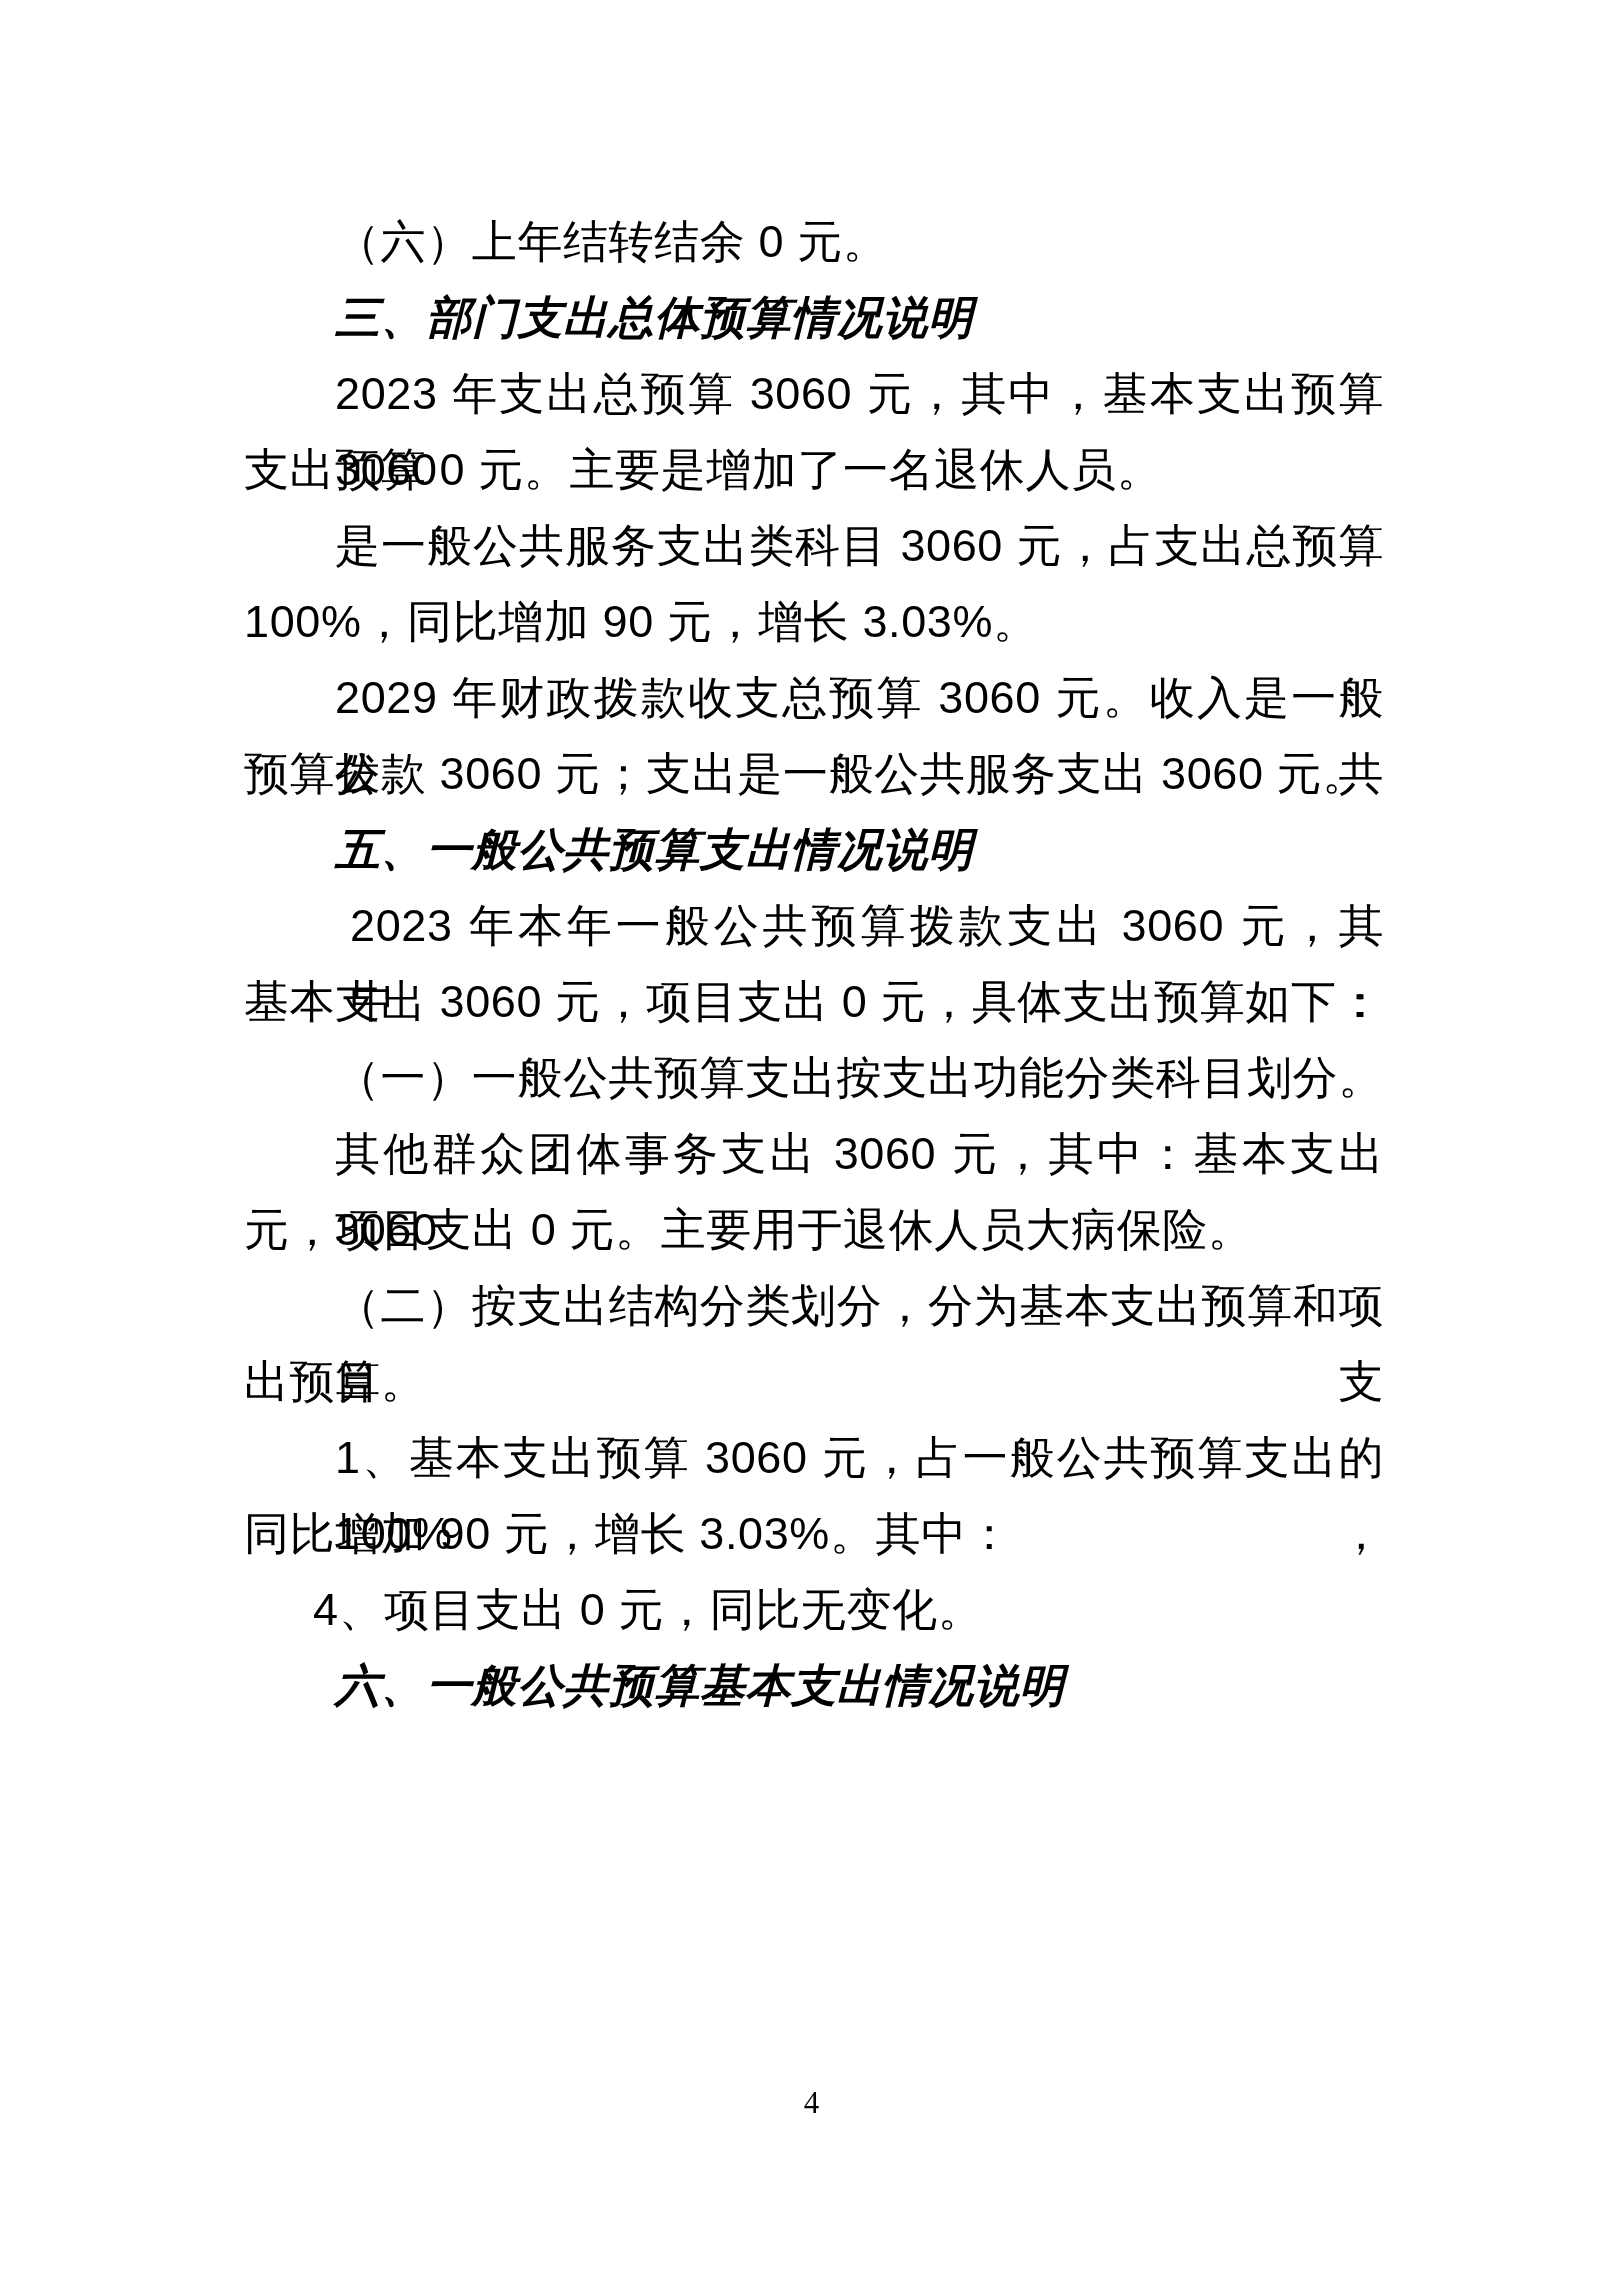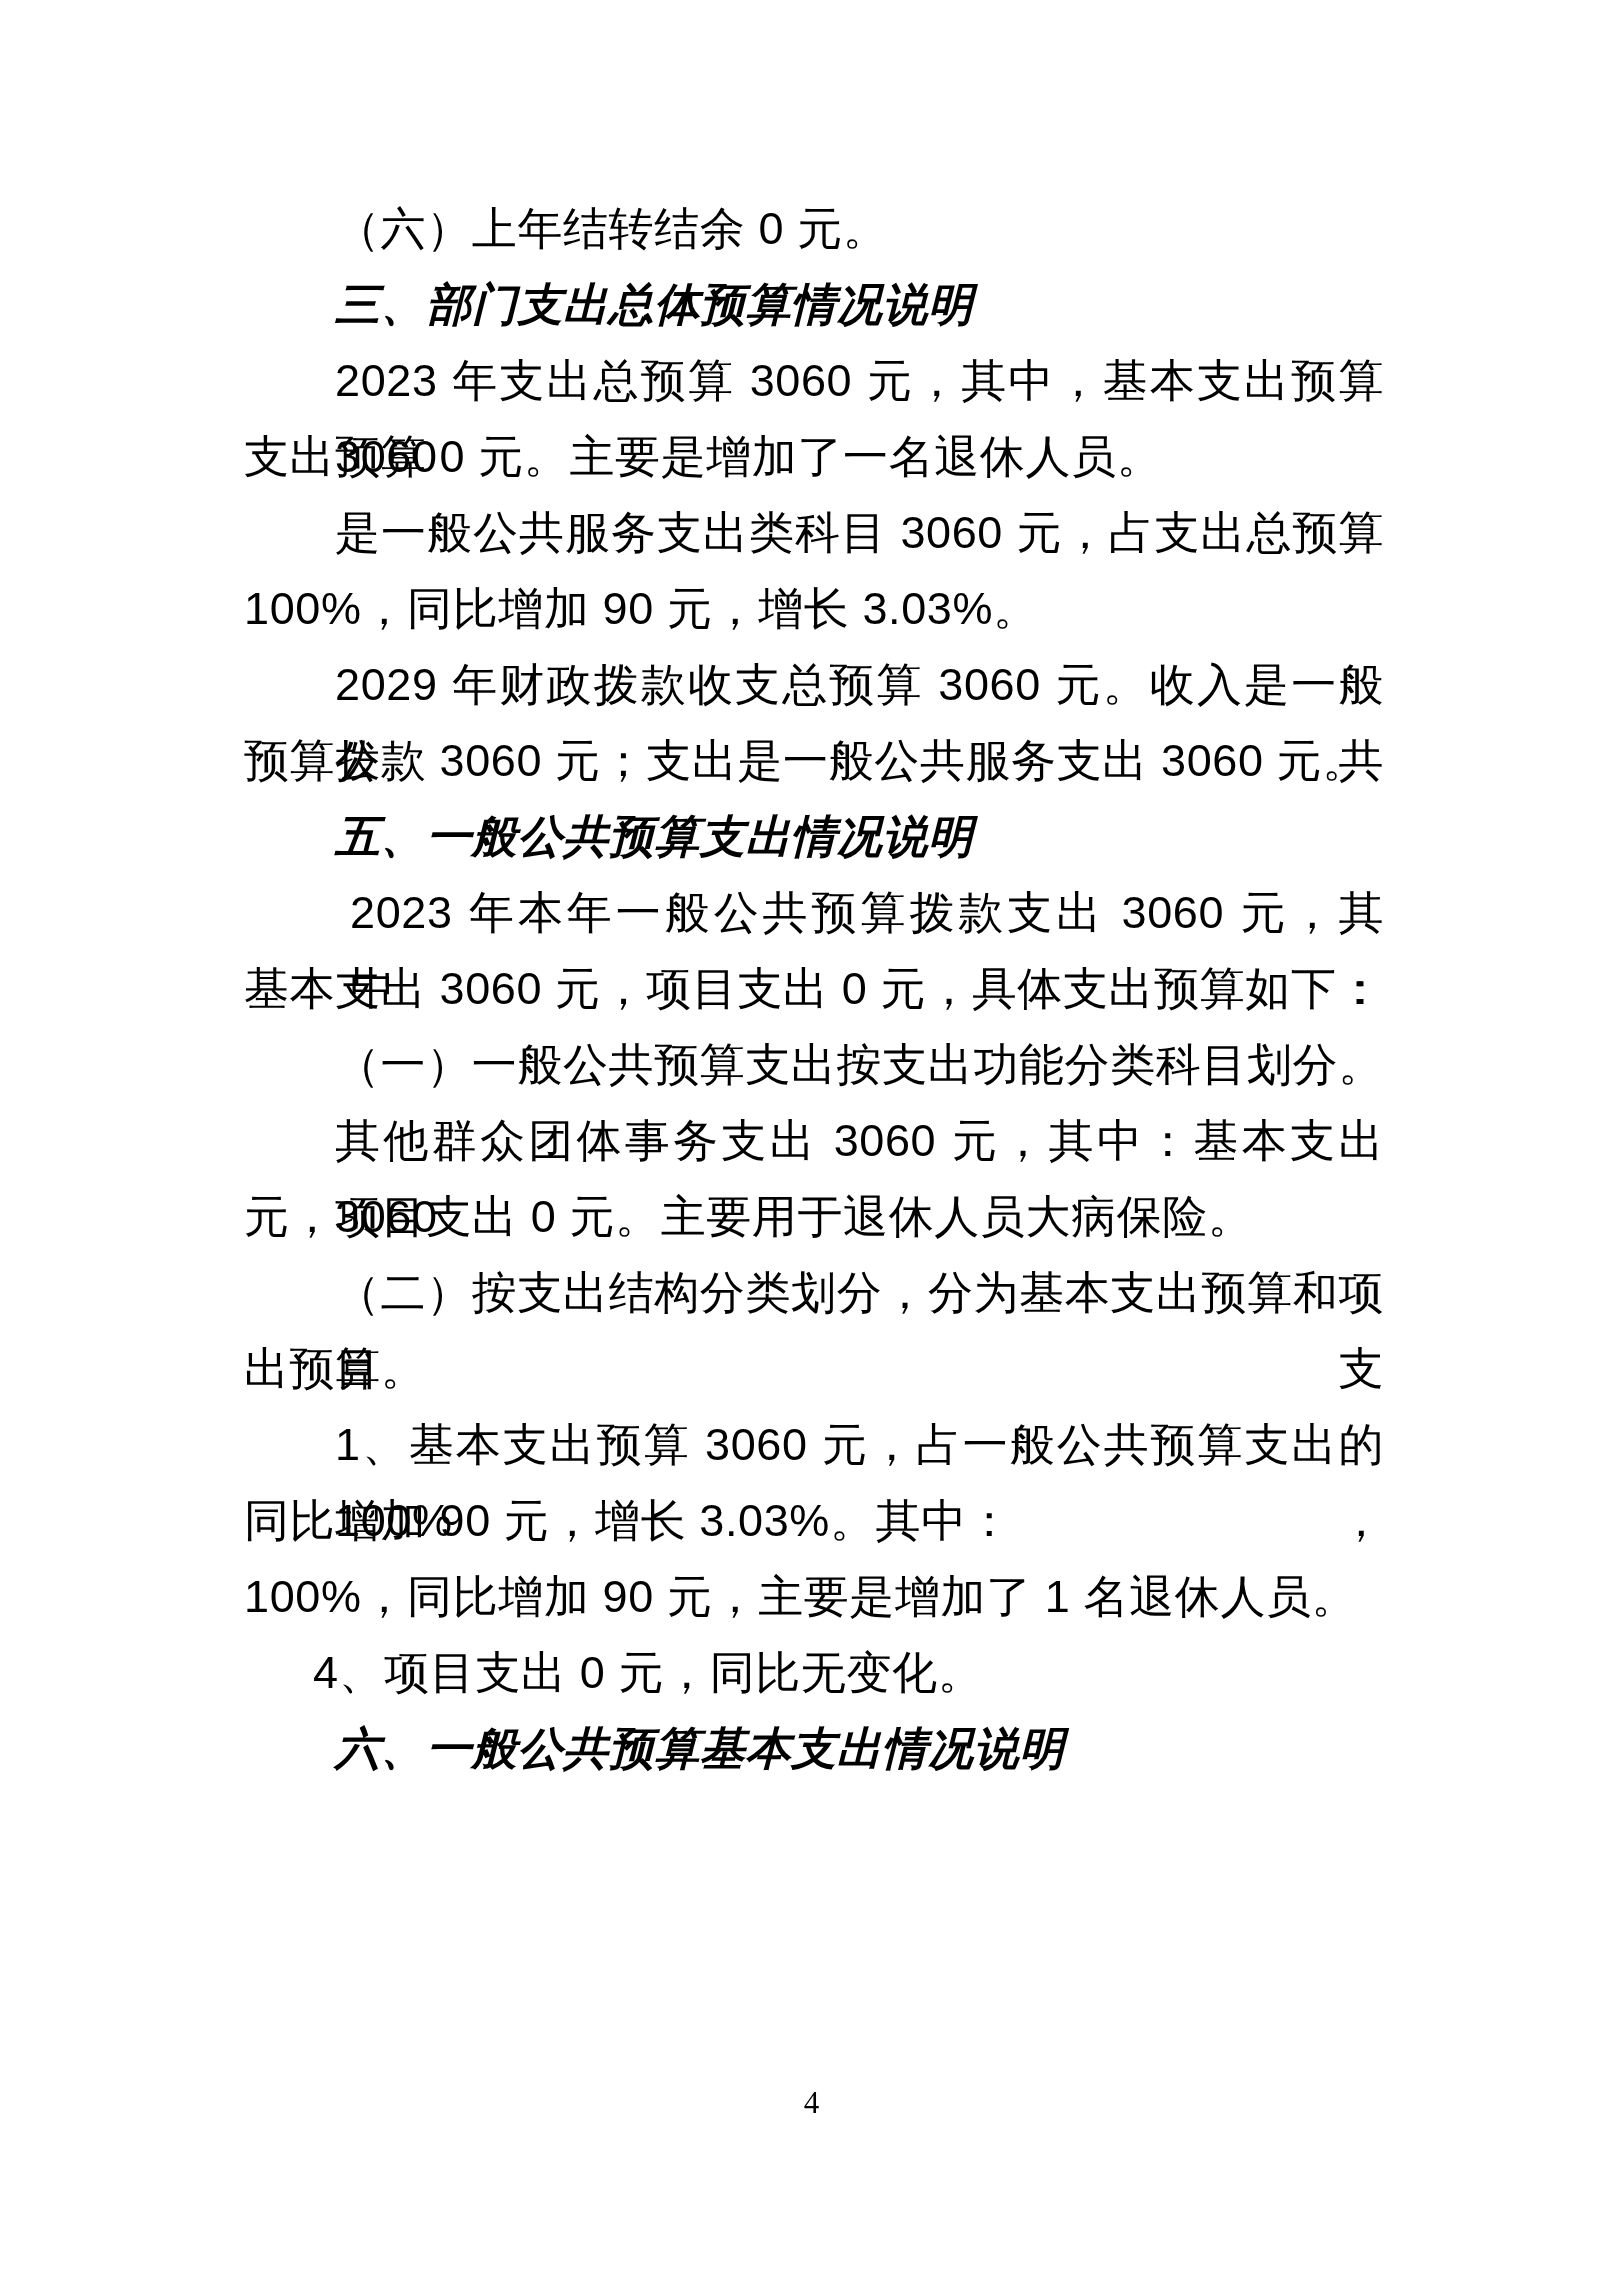--- a/index.html
+++ b/index.html
@@ -12,21 +12,21 @@
     width: 1623px;
     height: 2295px;
     background: #ffffff;
     overflow: hidden;
     font-family: "Liberation Sans", sans-serif;
     color: #000000;
   }
   .body-block {
     position: absolute;
     left: 244px;
-    top: 191px;
+    top: 204px;
     width: 1140px;
   }
   .line {
     height: 76px;
     line-height: 76px;
     font-size: 45px;
     letter-spacing: 0.6px;
     text-align: left;
     white-space: nowrap;
     overflow: visible;
@@ -71,19 +71,18 @@
     <div class="line heading ind-2">五、一般公共预算支出情况说明</div>
     <div class="line fill ind-23">2023 年本年一般公共预算拨款支出 3060 元，其中：</div>
     <div class="line">基本支出 3060 元，项目支出 0 元，具体支出预算如下：</div>
     <div class="line ind-2">（一）一般公共预算支出按支出功能分类科目划分。</div>
     <div class="line fill ind-2">其他群众团体事务支出 3060 元，其中：基本支出 3060</div>
     <div class="line">元，项目支出 0 元。主要用于退休人员大病保险。</div>
     <div class="line fill ind-2">（二）按支出结构分类划分，分为基本支出预算和项目支</div>
     <div class="line">出预算。</div>
     <div class="line fill ind-2">1、基本支出预算 3060 元，占一般公共预算支出的 100%，</div>
     <div class="line">同比增加 90 元，增长 3.03%。其中：</div>
-    <div class="line">100%，同比增加 90 元，主要是增加了 1 名退休人员。</div>
     <div class="line ind-15">4、项目支出 0 元，同比无变化。</div>
     <div class="line heading ind-2">六、一般公共预算基本支出情况说明</div>
   </div>
   <div class="page-number">4</div>
 </div>
 
 
 </body></html>

